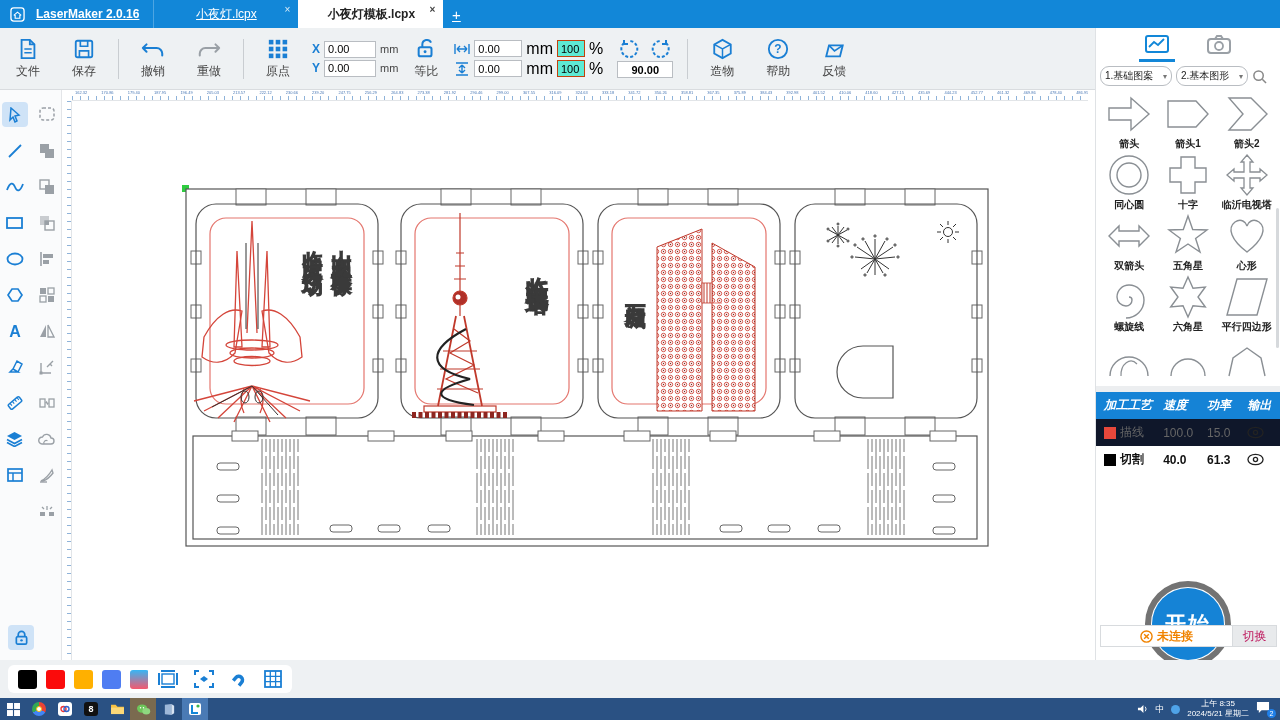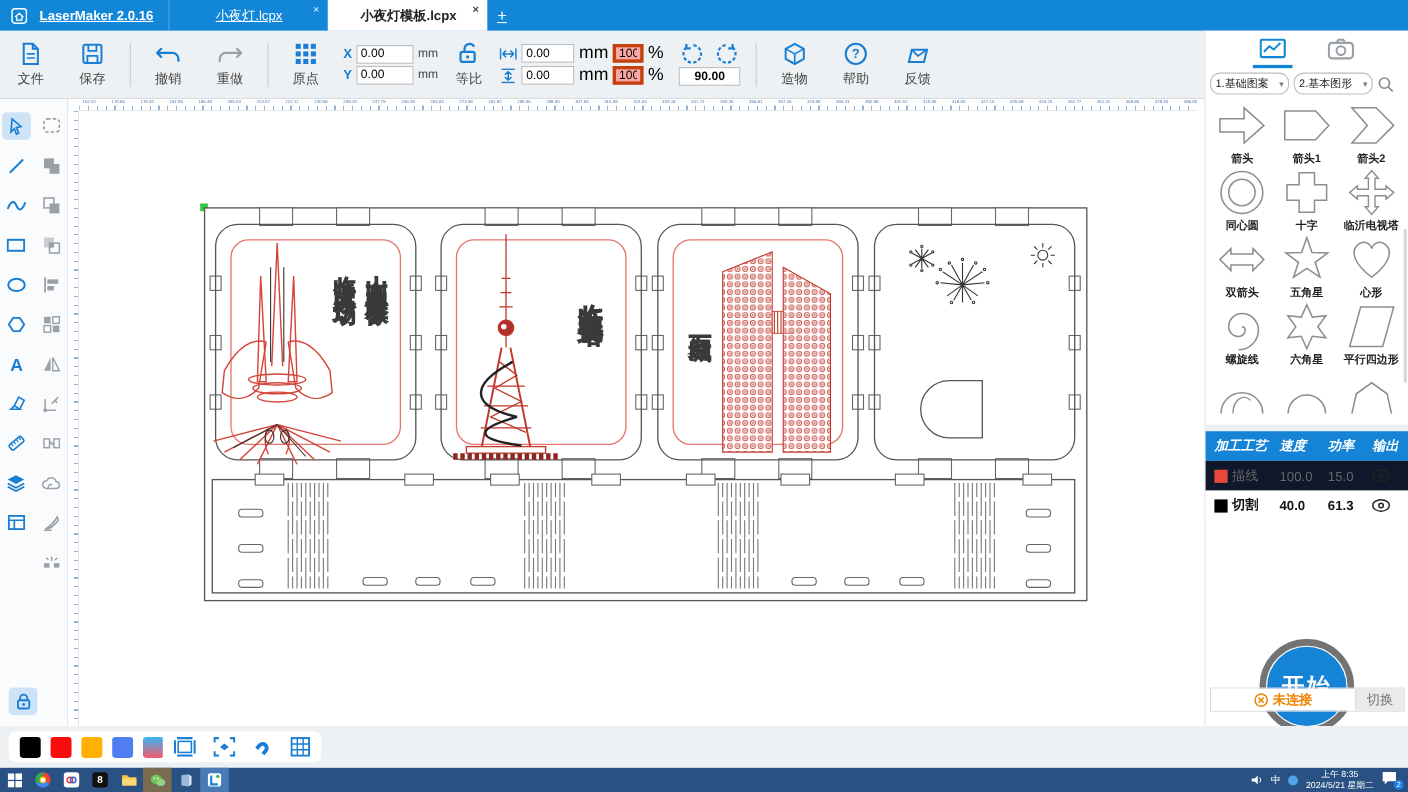--- a/index.html
+++ b/index.html
@@ -18,21 +18,21 @@
   #toolbar { position:absolute; left:0; top:28px; width:1280px; height:62px; background:#eef1f3; border-bottom:1px solid #d9dcdf; display:flex; align-items:center; }
   .tb-item { display:flex; flex-direction:column; align-items:center; justify-content:center; width:56px; gap:3px; }
   .tb-item .lbl { font-size:12px; color:#444; }
   .tb-sep { width:1px; height:40px; background:#c9cdd1; margin:0 6px; }
   .xy-grid { display:grid; grid-template-columns:auto auto auto; gap:2px 4px; align-items:center; margin:0 6px; }
   .xy-grid .axis { color:#1a7fd4; font-weight:bold; font-size:12px; }
   .xy-grid input { width:52px; height:17px; font-size:11px; border:1px solid #b9bdc2; background:#fff; padding:0 3px; }
   .xy-grid .unit { font-size:11px; color:#444; }
   .pct-grid { display:grid; grid-template-columns:auto auto auto auto auto; gap:2px 4px; align-items:center; margin:0 6px; }
   .pct-grid input.num { width:48px; height:17px; font-size:11px; border:1px solid #b9bdc2; background:#fff; padding:0 3px; }
-  .pct-grid input.pct { width:28px; height:17px; font-size:11px; border:3px solid #c2410c; background:#fca5a5; padding:0 3px; }
+  .pct-grid input.pct { width:28px; height:17px; font-size:11px; border:1px solid #c2410c; background:#5eead4; padding:0 3px; }
   .rot-box { display:flex; flex-direction:column; align-items:center; margin:0 8px; gap:2px; }
   .rot-icons { display:flex; gap:10px; }
   .rot-box input { width:56px; height:17px; font-size:11px; border:1px solid #b9bdc2; background:#fff; text-align:center; font-weight:bold; }
 
   
   #sidebar { position:absolute; left:0; top:90px; width:62px; height:570px; background:#fafbfc; border-right:1px solid #e3e5e8; }
   .tool-grid { display:grid; grid-template-columns:28px 28px; gap:11px 4px; padding:12px 0 0 2px; justify-content:center; }
   .tool { width:26px; height:25px; display:flex; align-items:center; justify-content:center; border-radius:4px; }
   .tool.active { background:#cfe3f7; }
   .lock-tool { position:absolute; left:8px; bottom:10px; width:26px; height:25px; background:#cfe3f7; border-radius:4px; display:flex; align-items:center; justify-content:center; }
@@ -65,21 +65,21 @@
   .proc-row.r0 { background:#0f172a; color:#666; }
   .proc-row.r1 { background:#fff; color:#111; font-weight:bold; }
   .pc0 { width:62px; display:flex; align-items:center; gap:4px; }
   .pc1 { width:46px; } .pc2 { width:42px; } .pc3 { width:26px; text-align:center; }
   .swatch12 { width:12px; height:12px; display:inline-block; }
 
   .start-wrap { position:absolute; left:50%; transform:translateX(-50%); top:553px; width:86px; height:86px; border:6px solid #737373; border-radius:50%; display:flex; align-items:center; justify-content:center; background:#fff; }
   .start-btn { width:72px; height:72px; border-radius:50%; background:#1583d6; color:#fff; font-size:21px; font-weight:bold; display:flex; align-items:center; justify-content:center; letter-spacing:2px; }
   .conn-bar { position:absolute; left:4px; bottom:13px; width:177px; height:22px; display:flex; border:1px solid #d8dbde; }
   .conn-status { flex:1; background:#fff; display:flex; align-items:center; justify-content:center; gap:4px; color:#f08300; font-size:12px; font-weight:bold; }
-  .conn-switch { width:44px; background:#e8eaec; color:#737373; font-size:12px; display:flex; align-items:center; justify-content:center; border-left:1px solid #d8dbde; }
+  .conn-switch { width:44px; background:#e8eaec; color:#be185d; font-size:12px; display:flex; align-items:center; justify-content:center; border-left:1px solid #d8dbde; }
 
   
   #bottombar { position:absolute; left:0; top:660px; width:1095px; height:38px; background:#eef1f3; }
   .pill { position:absolute; top:5px; height:28px; background:#fff; border-radius:6px; display:flex; align-items:center; gap:9px; padding:0 10px; }
   .swatch { width:19px; height:19px; border-radius:3px; }
   #rp-bottom { position:absolute; left:1095px; top:660px; width:185px; height:38px; background:#eef1f3; }
 
   
   #taskbar { position:absolute; left:0; top:698px; width:1280px; height:22px; background:#2a5183; display:flex; align-items:center; color:#fff; }
   .tb-ico { width:26px; height:22px; display:flex; align-items:center; justify-content:center; }

